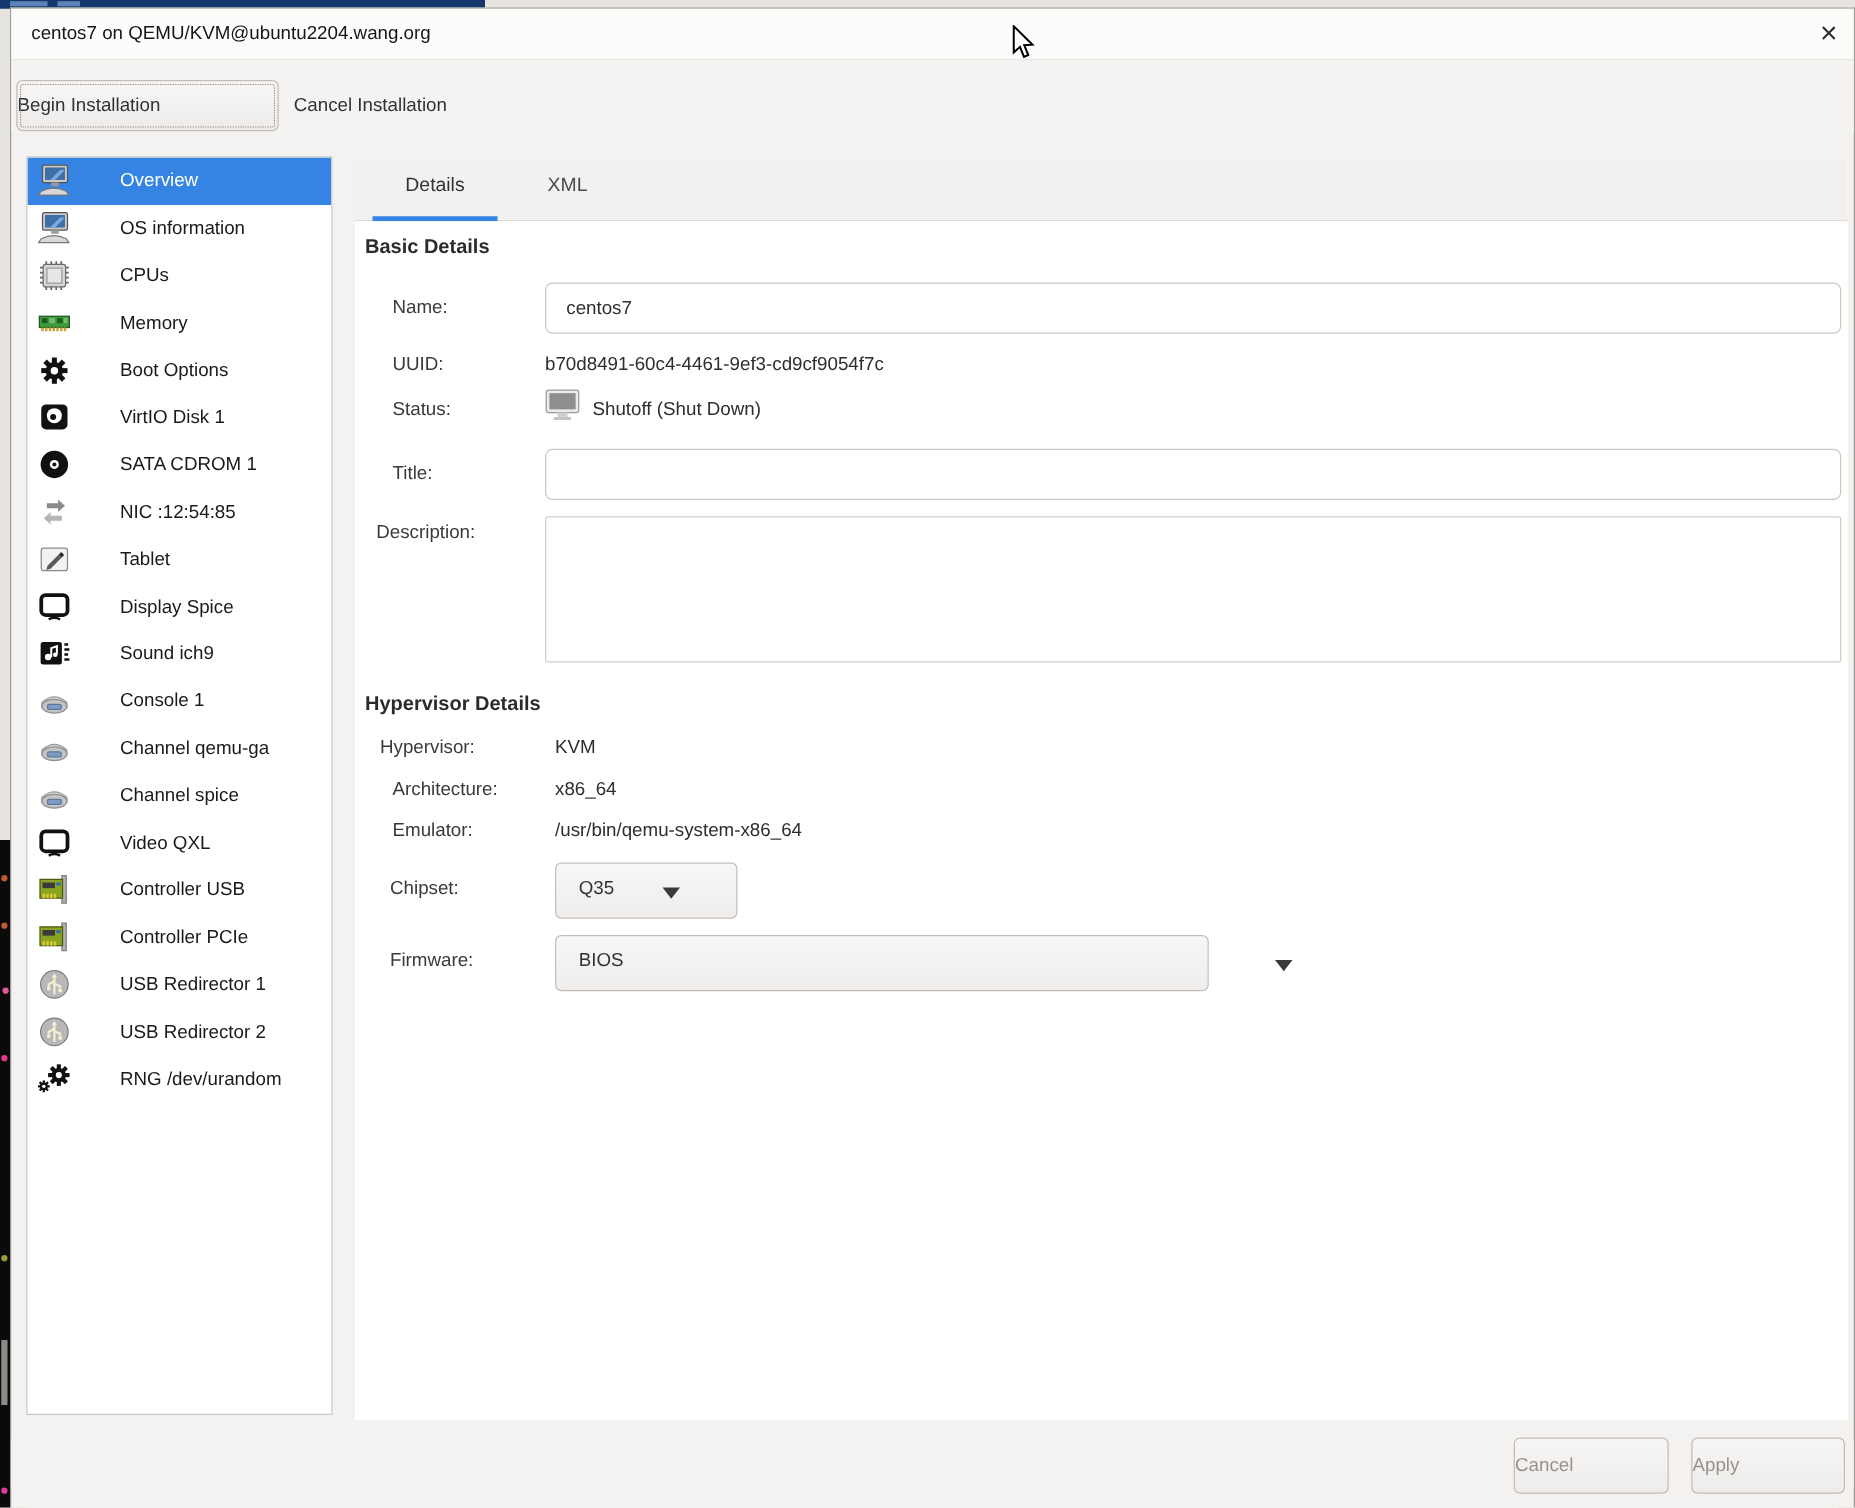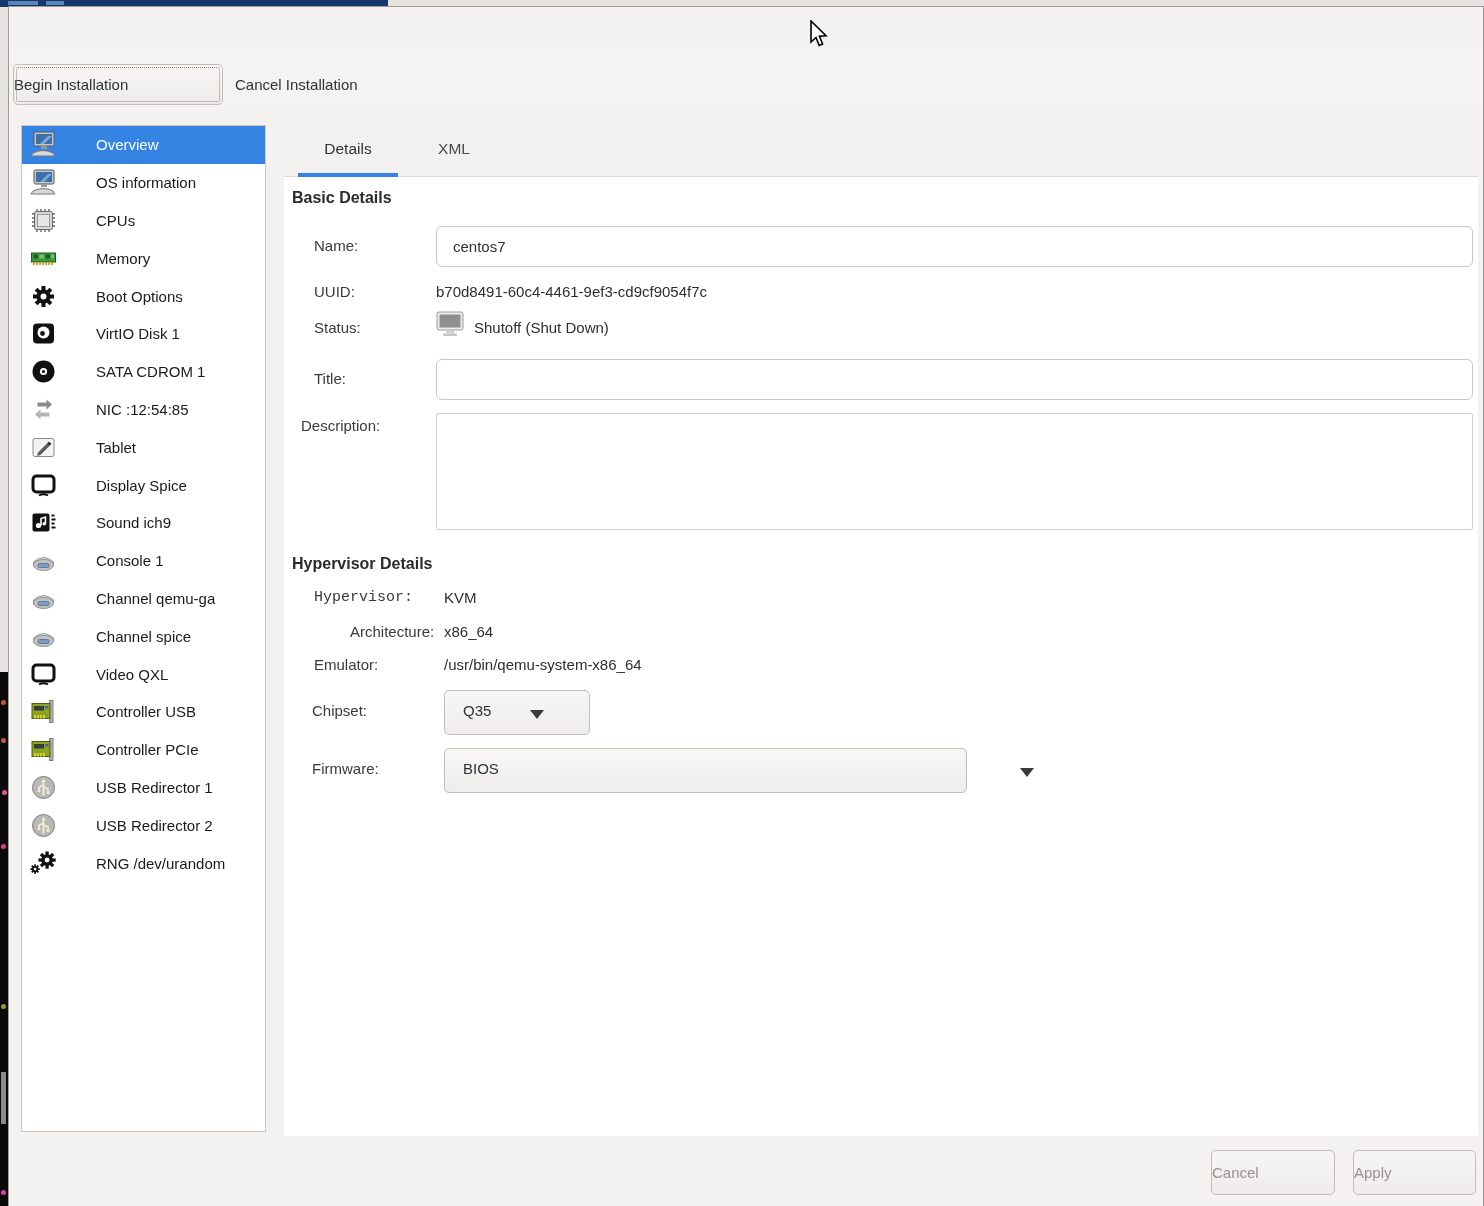--- a/index.html
+++ b/index.html
@@ -90,20 +90,24 @@
   <span class="dot" style="left:1px;top:66px;background:#c05a32;"></span>
   <span class="dot" style="left:2px;top:118px;background:#e0559c;"></span>
   <span class="dot" style="left:1px;top:172px;background:#e03a8c;"></span>
   <span class="dot" style="left:1px;top:332px;background:#9a9a38;"></span>
   <span class="bar" style="top:400px;"></span>
   <span class="dot" style="left:1px;top:518px;background:#e03a9c;"></span>
 </div>
 
 <div class="window">
 
+  <div class="titlebar">
+    <span class="title">centos7 on QEMU/KVM@ubuntu2204.wang.org</span>
+    <span class="close-btn">×</span>
+  </div>
 
   <div class="toolbar">
     <button class="btn begin-btn">Begin Installation</button>
     <button class="cancel-install-btn">Cancel Installation</button>
   </div>
 
   <div class="sidebar" id="sidebar-list">
       <div class="side-item selected">
         <span class="ic">
           <svg viewBox="0 0 27 27">
@@ -401,24 +405,24 @@
       <span class="fvalue" style="left:190px;top:142px;">Shutoff (Shut Down)</span>
 
       <span class="flabel" style="left:30px;top:193px;">Title:</span>
       <input class="tinput" style="left: 152px; top: 182px; width: 1037px;" value="">
 
       <span class="flabel" style="left:17px;top:240px;">Description:</span>
       <textarea class="tarea" style="left: 152px; top: 236px; width: 1037px; height: 117px;"></textarea>
 
       <div class="sect-title" style="left:8px;top:378px;">Hypervisor Details</div>
 
-      <span class="flabel" style="left:30px;top:412px;font-family:Liberation Mono, monospace;">Hypervisor:</span>
+      <span class="flabel" style="left:20px;top:412px;">Hypervisor:</span>
       <span class="fvalue" style="left:160px;top:412px;">KVM</span>
 
-      <span class="flabel" style="left:30px;top:446px;margin-left:36px;">Architecture:</span>
+      <span class="flabel" style="left:30px;top:446px;">Architecture:</span>
       <span class="fvalue" style="left:160px;top:446px;">x86_64</span>
 
       <span class="flabel" style="left:30px;top:479px;">Emulator:</span>
       <span class="fvalue" style="left:160px;top:479px;">/usr/bin/qemu-system-x86_64</span>
 
       <span class="flabel" style="left:28px;top:525px;">Chipset:</span>
       <div class="combo" style="left:160px;top:513px;width:146px;">
         <span class="cval">Q35</span>
         <span class="arrow" style="left:85px;"></span>
       </div>

